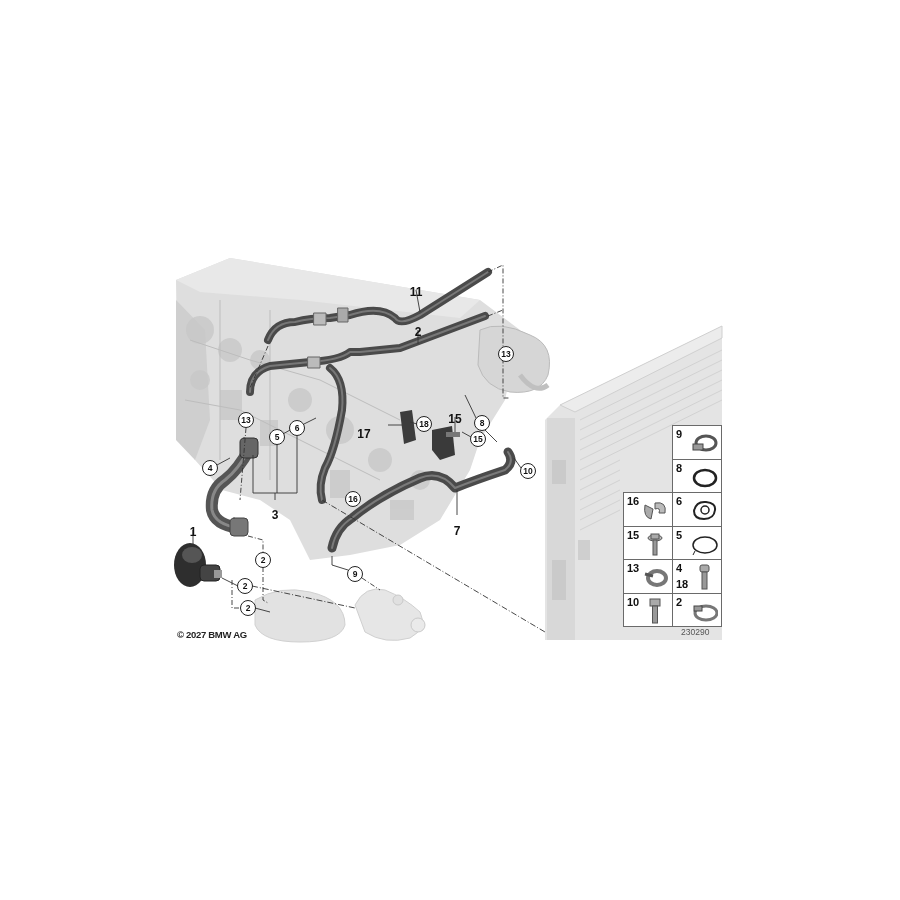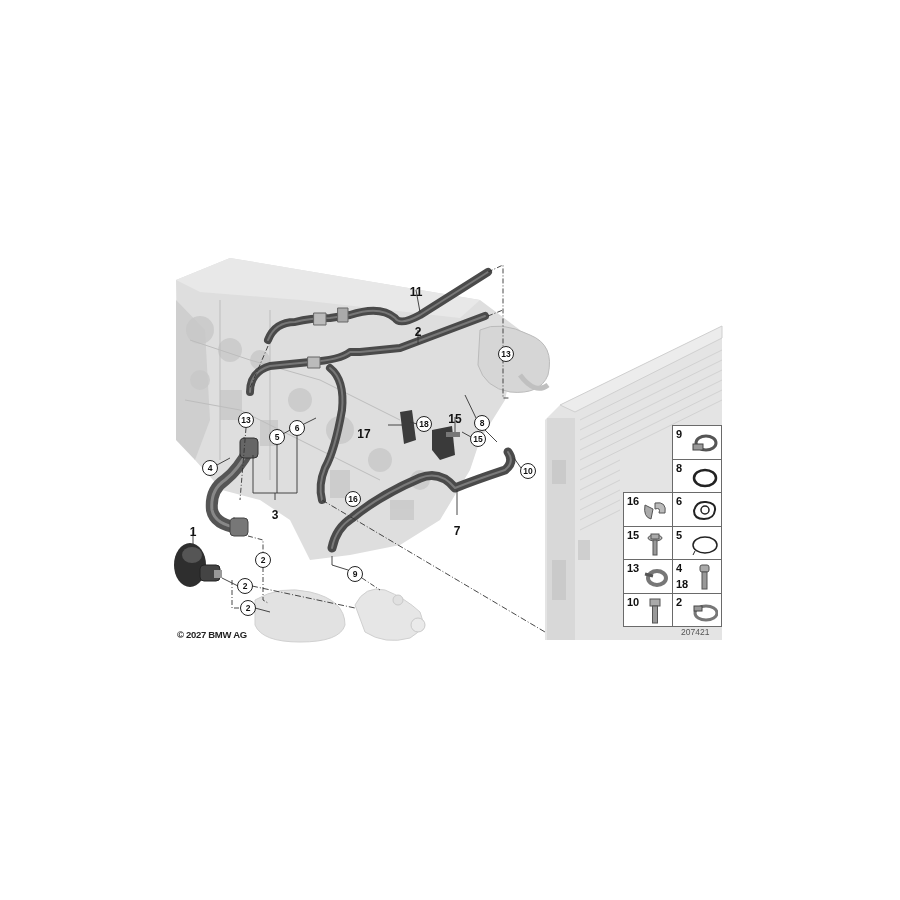--- a/index.html
+++ b/index.html
@@ -247,13 +247,13 @@
     <div class="legend-cell" style="left: 49px; top: 167.5px; width: 50px; height: 34.5px;">
       <span class="legend-num">2</span>
       <span class="legend-icon"><svg viewBox="0 0 28 26">
           <ellipse cx="16" cy="15" rx="11" ry="7" fill="none" stroke="#777" stroke-width="3"></ellipse>
           <rect x="4" y="8" width="8" height="5" fill="#999" stroke="#444"></rect>
         </svg></span>
     </div>
   </div>
 
 <div class="copyright">© 2027 BMW AG</div>
-<div class="diagram-id">207421</div>
+<div class="diagram-id">230290</div>
 
 </body></html>

